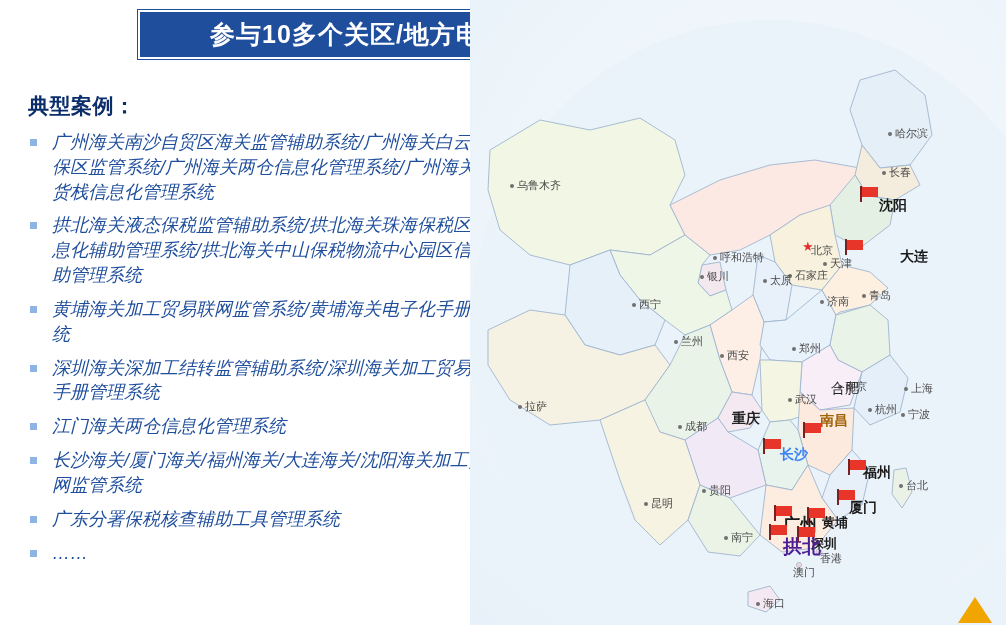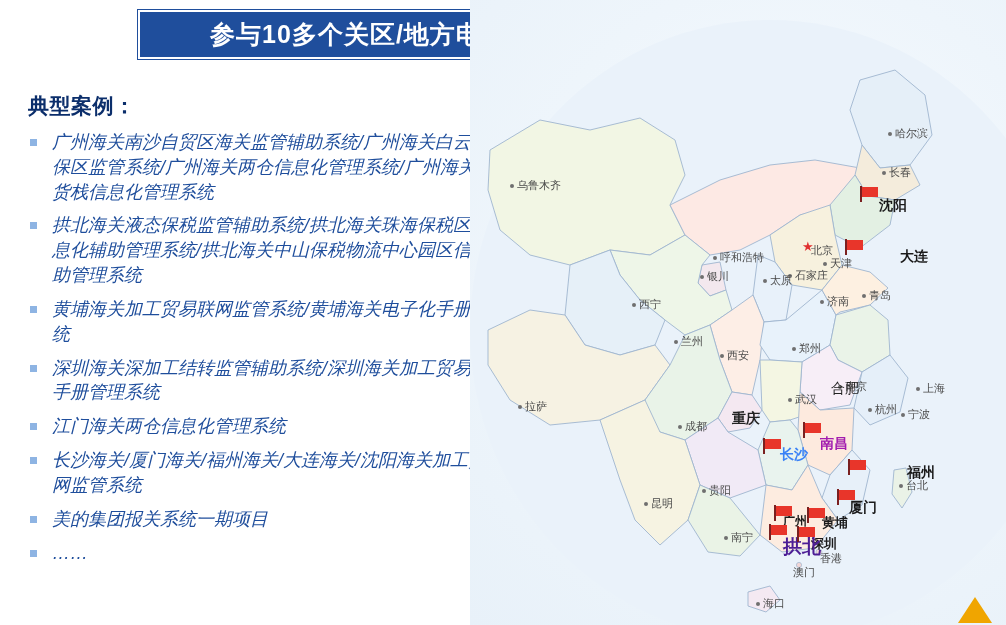--- a/index.html
+++ b/index.html
@@ -173,21 +173,21 @@
   <div class="left-col">
     <div class="case-heading">典型案例：</div>
     <ul class="bullets">
       <li><span class="sq"></span><span>广州海关南沙自贸区海关监管辅助系统/广州海关白云机场综保区监管系统/广州海关两仓信息化管理系统/广州海关跨境货栈信息化管理系统</span></li>
       <li><span class="sq"></span><span>拱北海关液态保税监管辅助系统/拱北海关珠海保税区园区信息化辅助管理系统/拱北海关中山保税物流中心园区信息化辅助管理系统</span></li>
       <li><span class="sq"></span></li>
       <li><span class="sq"></span><span>黄埔海关加工贸易联网监管系统/黄埔海关电子化手册管理系统</span></li>
       <li><span class="sq"></span><span>深圳海关深加工结转监管辅助系统/深圳海关加工贸易电子化手册管理系统</span></li>
       <li><span class="sq"></span><span>江门海关两仓信息化管理系统</span></li>
       <li><span class="sq"></span><span>长沙海关/厦门海关/福州海关/大连海关/沈阳海关加工贸易联网监管系统</span></li>
-      <li><span class="sq"></span><span>美的集团报关系统一期项目</span></li>
+      <li><span class="sq"></span><span>广东分署保税核查辅助工具管理系统</span></li>
       <li class="last"><span class="sq"></span><span>……</span></li>
     </ul>
   </div>
 
   <div class="map-wrap">
     <div class="map-bg"></div>
 
     <svg width="536" height="625" viewBox="0 0 536 625">
       <defs>
         <style>
@@ -271,36 +271,36 @@
     <div class="city" style="left:318px; top:268px;"><span class="dot"></span><span>石家庄</span></div>
     <div class="city" style="left:230px; top:269px;"><span class="dot"></span><span>银川</span></div>
     <div class="city" style="left:293px; top:273px;"><span class="dot"></span><span>太原</span></div>
     <div class="city" style="left:350px; top:294px;"><span class="dot"></span><span>济南</span></div>
     <div class="city" style="left:392px; top:288px;"><span class="dot"></span><span>青岛</span></div>
     <div class="city" style="left:162px; top:297px;"><span class="dot"></span><span>西宁</span></div>
     <div class="city" style="left:322px; top:341px;"><span class="dot"></span><span>郑州</span></div>
     <div class="city" style="left:204px; top:334px;"><span class="dot"></span><span>兰州</span></div>
     <div class="city" style="left:250px; top:348px;"><span class="dot"></span><span>西安</span></div>
     <div class="city" style="left:368px; top:379px;"><span class="dot"></span><span>南京</span></div>
-    <div class="city" style="left:446px; top:381px;"><span class="dot"></span><span>上海</span></div>
+    <div class="city" style="left:434px; top:381px;"><span class="dot"></span><span>上海</span></div>
     <div class="city" style="left:361px; top:380px; font-size:14px; font-weight:normal; color:#222;"><span>合肥</span></div>
     <div class="city" style="left:398px; top:402px;"><span class="dot"></span><span>杭州</span></div>
     <div class="city" style="left:431px; top:407px;"><span class="dot"></span><span>宁波</span></div>
     <div class="city" style="left:48px; top:399px;"><span class="dot"></span><span>拉萨</span></div>
     <div class="city" style="left:318px; top:392px;"><span class="dot"></span><span>武汉</span></div>
     <div class="city" style="left:262px; top:410px; font-size:14px; font-weight:bold; color:#222;"><span>重庆</span></div>
     <div class="city" style="left:208px; top:419px;"><span class="dot"></span><span>成都</span></div>
-    <div class="city" style="left:350px; top:435px; font-size:14px; font-weight:bold; color:#a21caf;"><span>南昌</span></div>
+    <div class="city" style="left:350px; top:412px; font-size:14px; font-weight:bold; color:#a16207;"><span>南昌</span></div>
     <div class="city" style="left:310px; top:446px; font-size:14px; font-weight:bold; color:#3b82f6;"><span>长沙</span></div>
-    <div class="city" style="left:393px; top:464px; font-size:14px; font-weight:bold; color:#1a1a1a;margin-left:44px;"><span>福州</span></div>
+    <div class="city" style="left:393px; top:464px; font-size:14px; font-weight:bold; color:#1a1a1a;"><span>福州</span></div>
     <div class="city" style="left:429px; top:478px;"><span class="dot"></span><span>台北</span></div>
     <div class="city" style="left:232px; top:483px;"><span class="dot"></span><span>贵阳</span></div>
     <div class="city" style="left:174px; top:496px;"><span class="dot"></span><span>昆明</span></div>
     <div class="city" style="left:379px; top:499px; font-size:14px; font-weight:bold; color:#1a1a1a;"><span>厦门</span></div>
-    <div class="city" style="left:313px; top:513px; font-size:12px; font-weight:bold; color:#1a1a1a;"><span>广州</span></div>
+    <div class="city" style="left:313px; top:513px; font-size:17px; font-weight:bold; color:#1a1a1a;"><span>广州</span></div>
     <div class="city" style="left:352px; top:514px; font-size:13px; font-weight:bold; color:#1a1a1a;"><span>黄埔</span></div>
     <div class="city" style="left:341px; top:535px; font-size:13px; font-weight:bold; color:#1a1a1a;"><span>深圳</span></div>
     <div class="city" style="left:350px; top:551px;"><span>香港</span></div>
     <div class="city" style="left:254px; top:530px;"><span class="dot"></span><span>南宁</span></div>
     <div class="city" style="left:313px; top:534px; font-size:19px; font-weight:bold; color:#4c1d95;"><span>拱北</span></div>
     <div class="city" style="left:323px; top:565px;"><span>澳门</span></div>
     <div class="city" style="left:286px; top:596px;"><span class="dot"></span><span>海口</span></div>
 
     <div class="flag" style="left:390px; top:186px;">
         <span class="pole"></span>

